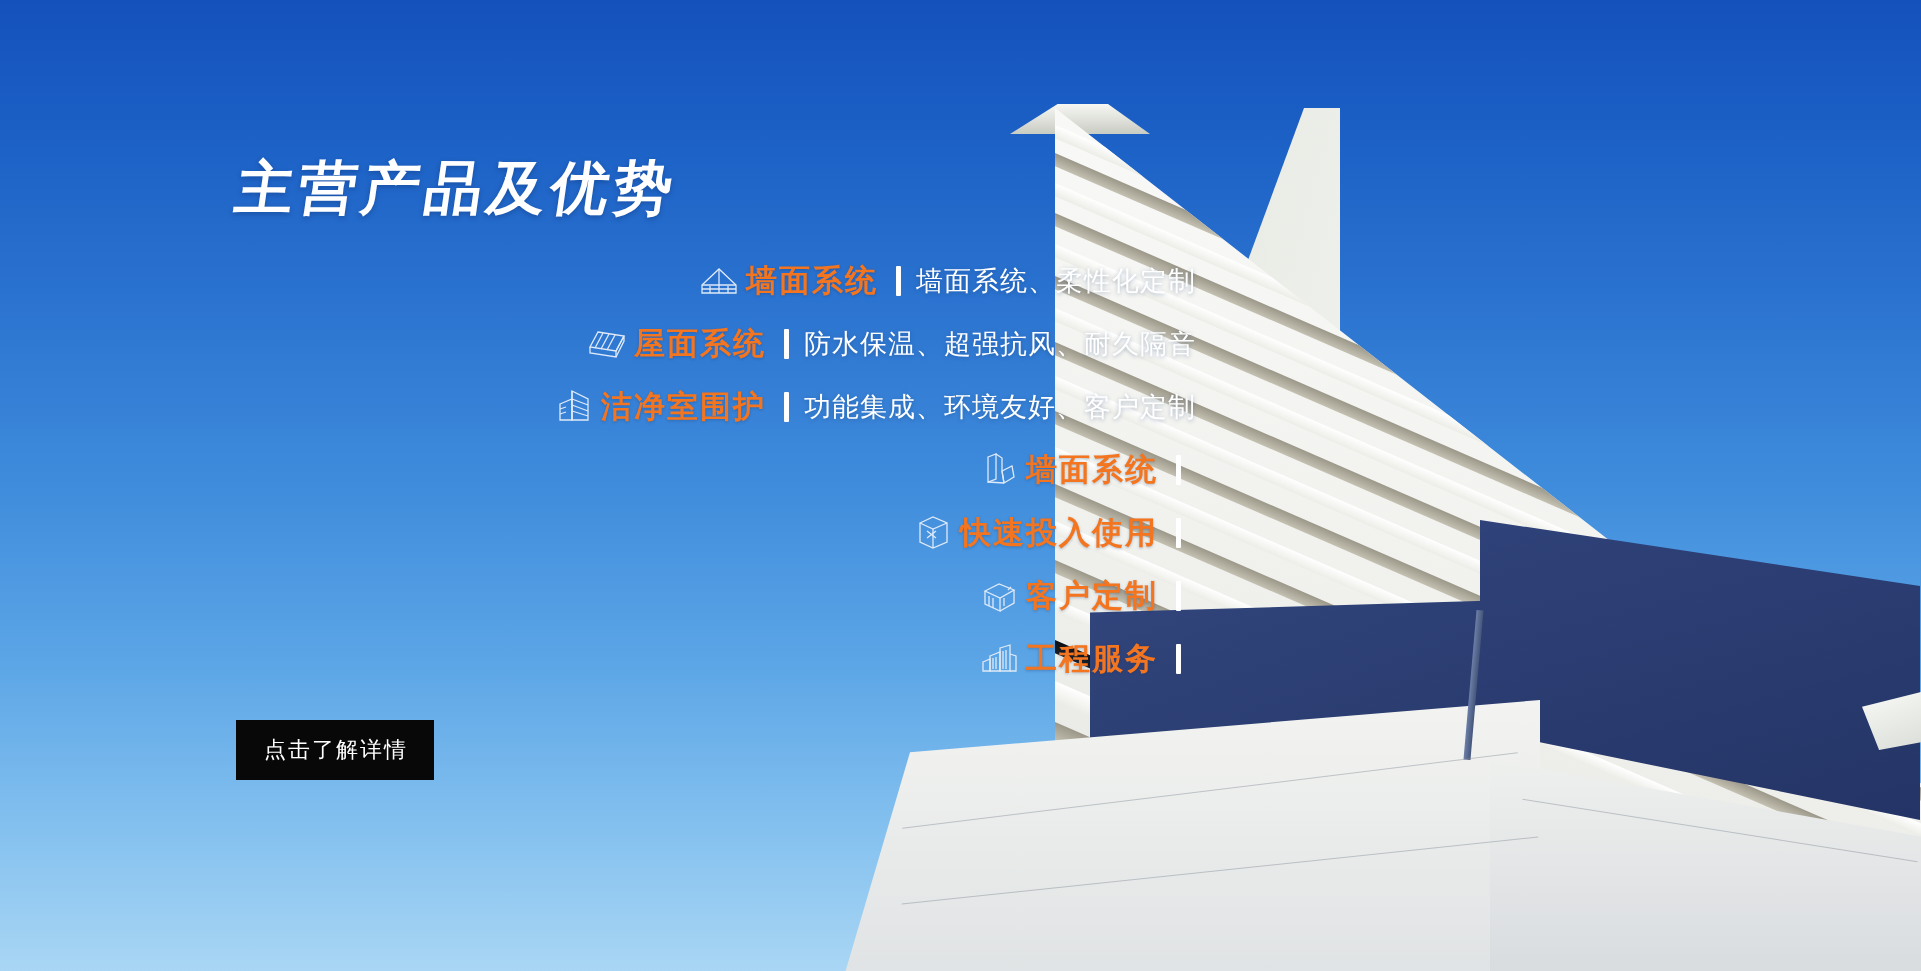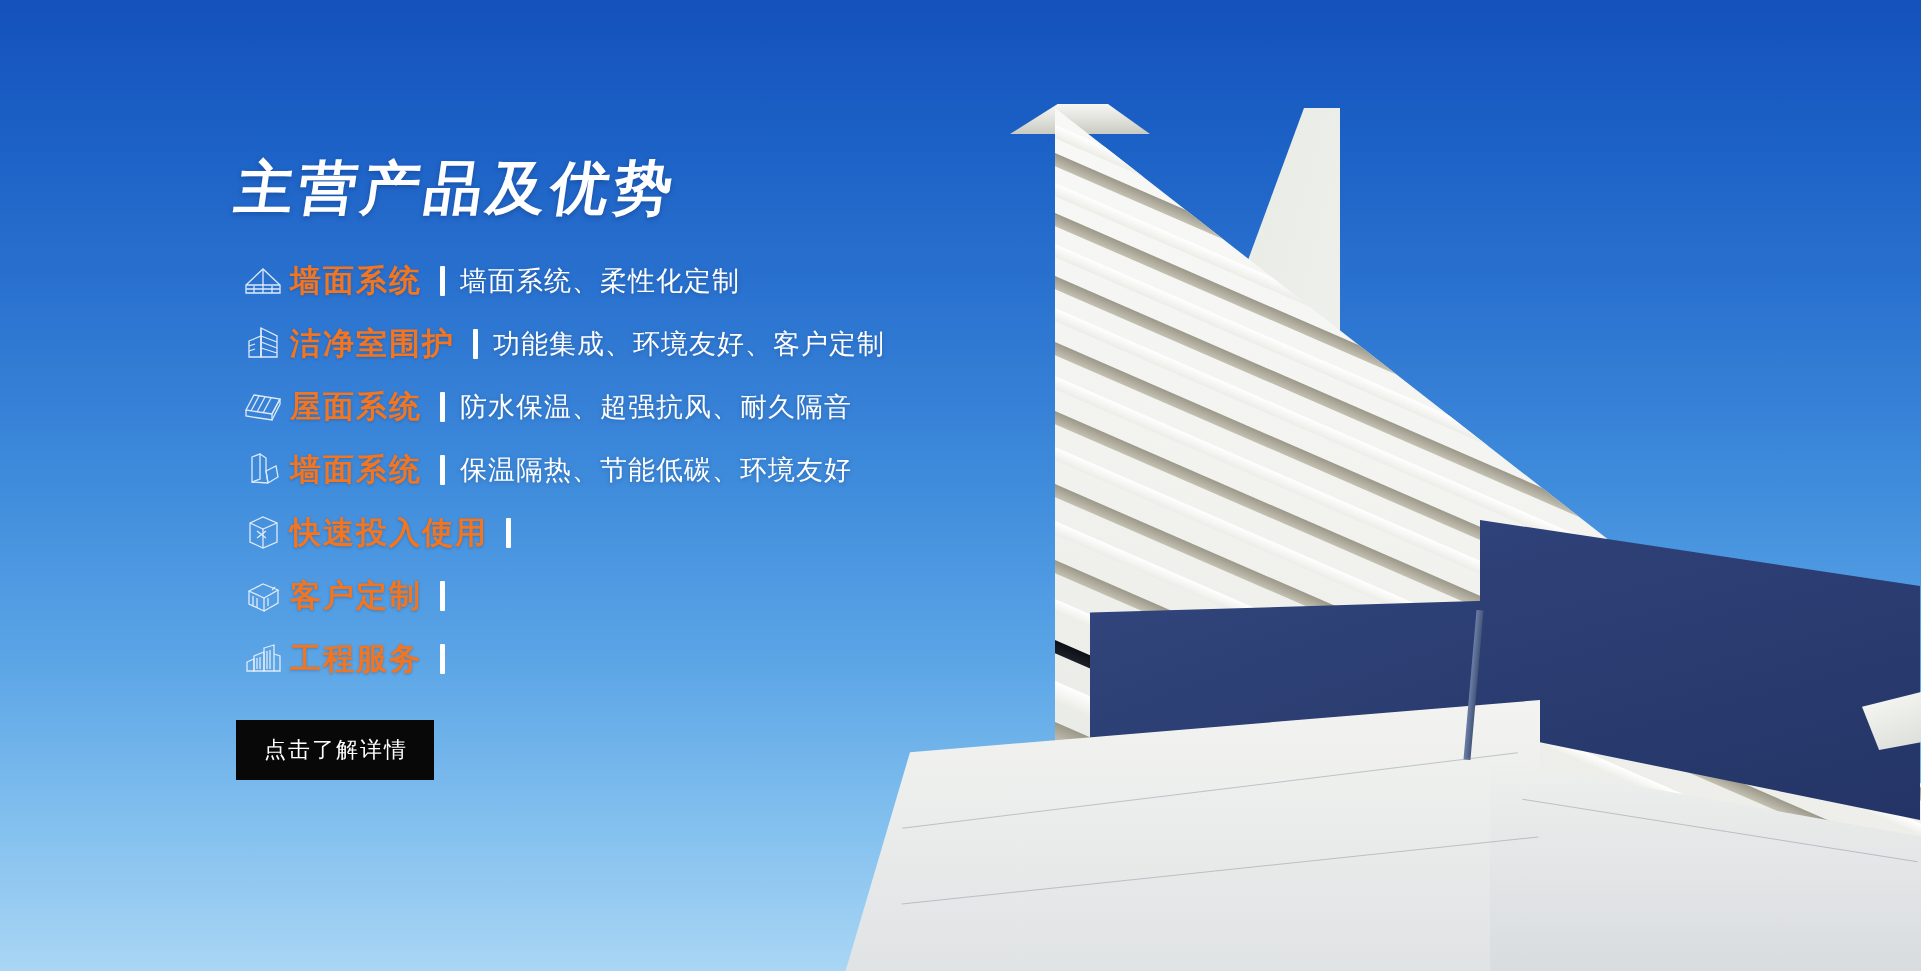--- a/index.html
+++ b/index.html
@@ -114,20 +114,21 @@
     margin-bottom:26px;
     white-space:nowrap;
   }
 
   .feature-list { display:flex; flex-direction:column; gap:9px; }
 
   .feature-row {
     display:flex;
     align-items:center;
     height:54px;
+    justify-content:flex-end;
   }
 
   .f-icon {
     width:54px; min-width:54px;
     display:flex; align-items:center; justify-content:center;
   }
   .f-icon svg { display:block; }
 
   .f-title {
     font-size:31px;
@@ -257,63 +258,62 @@
               <path d="M11 23 L11 30"></path>
               <path d="M29 23 L29 30"></path>
             </svg>
           </span>
           <span class="f-title">墙面系统</span>
           <span class="f-sep"></span>
           <span class="f-desc">墙面系统、柔性化定制</span>
         </div>
         <div class="feature-row">
           <span class="f-icon">
+            <svg width="40" height="34" viewBox="0 0 40 34" fill="none" stroke="#dfeaf8" stroke-width="1.3">
+              <path d="M11 5 L37 9 L29 24 L3 20 Z"></path>
+              <path d="M3 20 L3 26 L29 30 L29 24"></path>
+              <path d="M29 24 L37 9 L37 14 L29 30"></path>
+              <path d="M16 6 L8 21"></path>
+              <path d="M22 7 L14 22"></path>
+              <path d="M28 8 L20 23"></path>
+            </svg>
+          </span>
+          <span class="f-title">屋面系统</span>
+          <span class="f-sep"></span>
+          <span class="f-desc">防水保温、超强抗风、耐久隔音</span>
+        </div>
+        <div class="feature-row">
+          <span class="f-icon">
             <svg width="38" height="38" viewBox="0 0 38 38" fill="none" stroke="#dfeaf8" stroke-width="1.3">
               <path d="M17 3 L33 11 L33 32 L17 32 Z"></path>
               <path d="M17 3 L17 32"></path>
               <path d="M5 16 L17 11 L17 32 L5 32 Z"></path>
               <path d="M17 11 L33 17"></path>
               <path d="M17 17 L33 23"></path>
               <path d="M17 23 L33 28"></path>
               <path d="M5 21 L11 19"></path>
               <path d="M5 26 L11 24"></path>
             </svg>
           </span>
           <span class="f-title">洁净室围护</span>
           <span class="f-sep"></span>
           <span class="f-desc">功能集成、环境友好、客户定制</span>
         </div>
         <div class="feature-row">
           <span class="f-icon">
-            <svg width="40" height="34" viewBox="0 0 40 34" fill="none" stroke="#dfeaf8" stroke-width="1.3">
-              <path d="M11 5 L37 9 L29 24 L3 20 Z"></path>
-              <path d="M3 20 L3 26 L29 30 L29 24"></path>
-              <path d="M29 24 L37 9 L37 14 L29 30"></path>
-              <path d="M16 6 L8 21"></path>
-              <path d="M22 7 L14 22"></path>
-              <path d="M28 8 L20 23"></path>
-            </svg>
-          </span>
-          <span class="f-title">屋面系统</span>
-          <span class="f-sep"></span>
-          <span class="f-desc">防水保温、超强抗风、耐久隔音</span>
-        </div>
-        <div class="feature-row">
-          <span class="f-icon">
             <svg width="38" height="38" viewBox="0 0 38 38" fill="none" stroke="#dfeaf8" stroke-width="1.3">
               <path d="M8 6 L16 3 L16 28 L8 31 Z"></path>
               <path d="M16 3 L22 7 L22 20"></path>
               <path d="M22 20 L32 15 L34 26 L24 32 Z"></path>
               <path d="M22 20 L24 32"></path>
               <path d="M8 31 L24 32"></path>
             </svg>
           </span>
           <span class="f-title">墙面系统</span>
           <span class="f-sep"></span>
-          <span class="f-desc">保温隔热、节能低碳、环境友好</span>
         </div>
         <div class="feature-row">
           <span class="f-icon">
             <svg width="38" height="38" viewBox="0 0 38 38" fill="none" stroke="#dfeaf8" stroke-width="1.3">
               <path d="M6 9 L19 3 L33 9 L33 28 L19 34 L6 28 Z"></path>
               <path d="M6 9 L19 15 L33 9"></path>
               <path d="M19 15 L19 34"></path>
               <path d="M13 17 L22 24 M22 17 L13 24"></path>
             </svg>
           </span>

